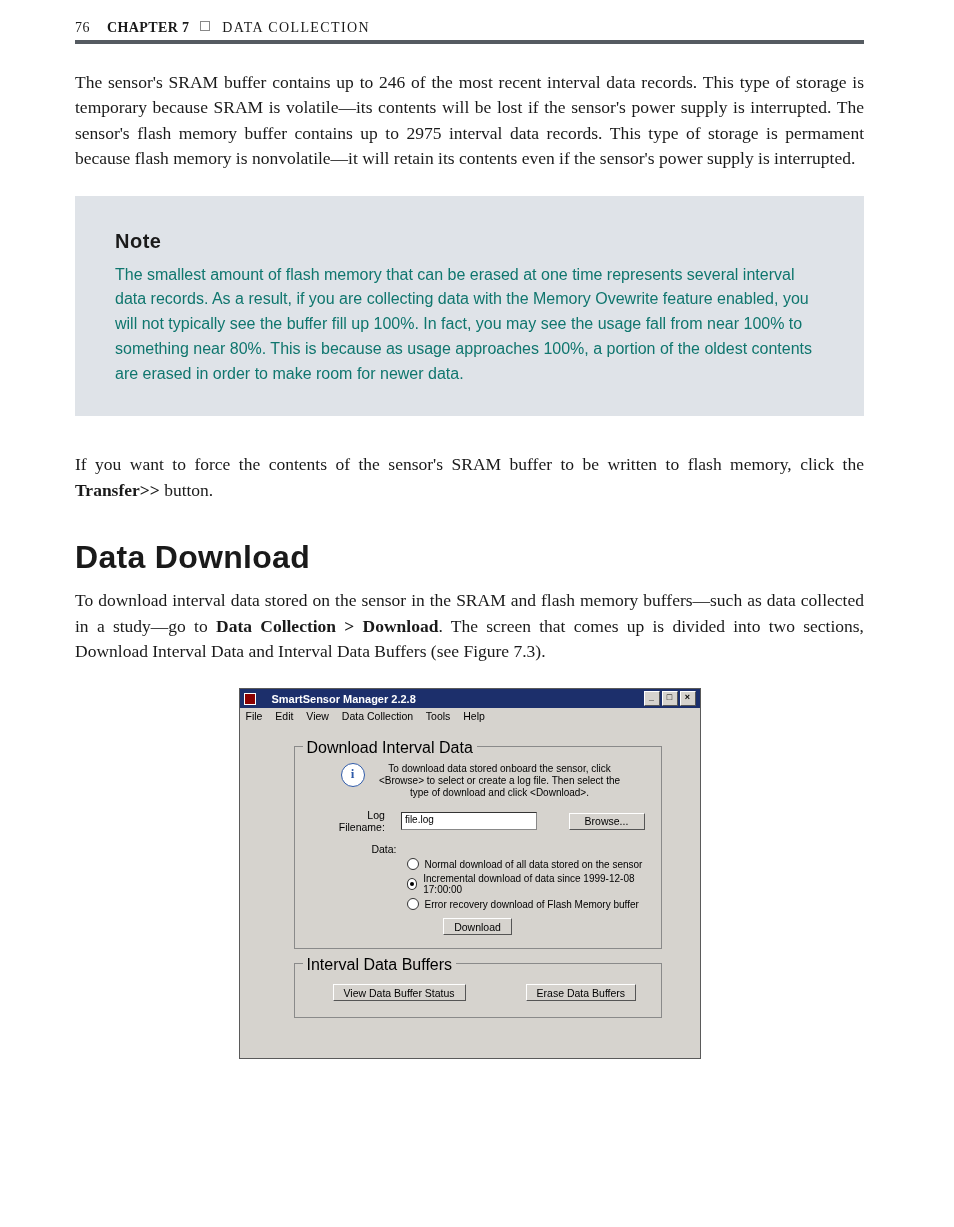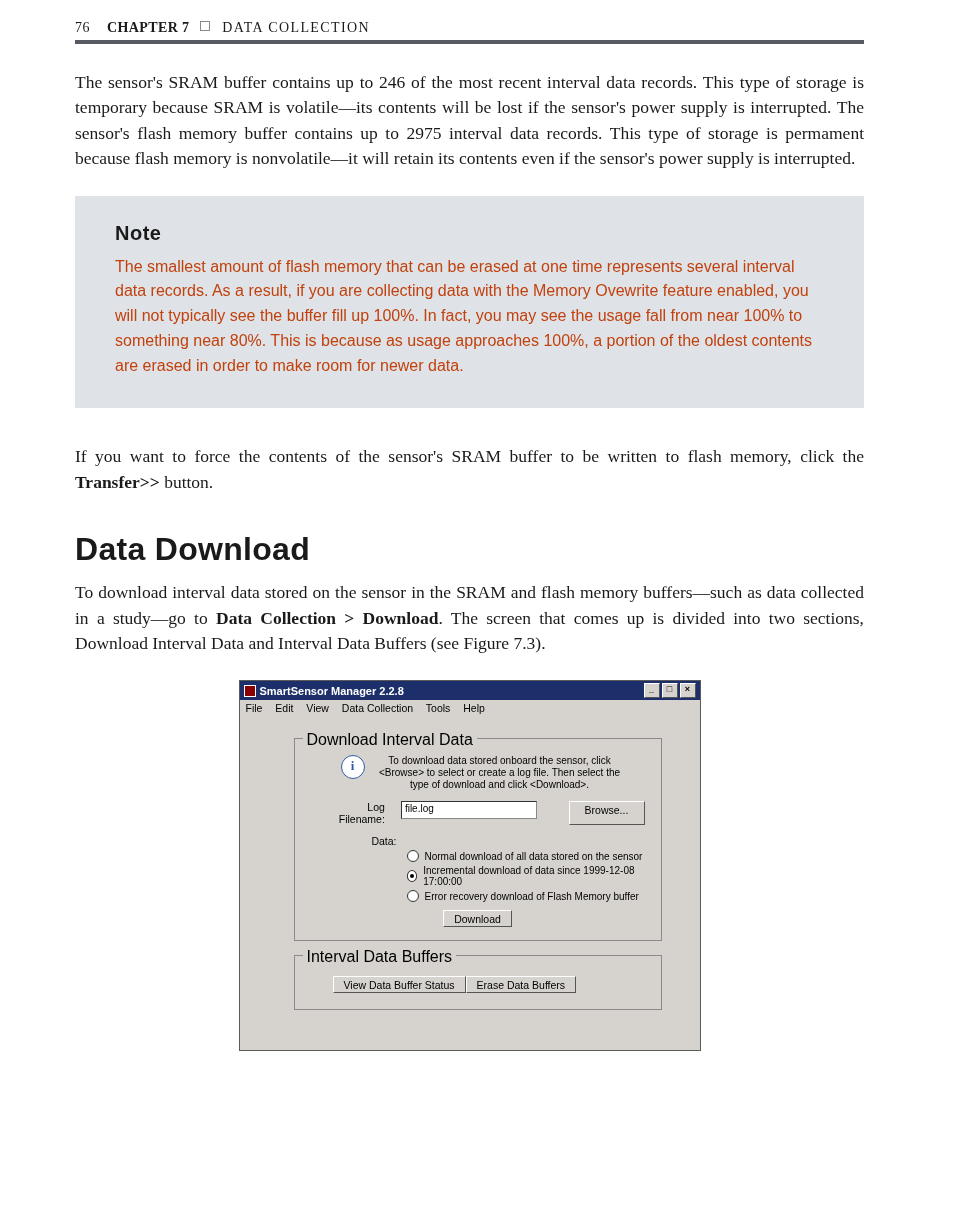--- a/index.html
+++ b/index.html
@@ -35,35 +35,35 @@
 .chapter-rest { font-weight: 400; letter-spacing: 1.4px;}
 .body-para {
   font-size: 17.5px;
   line-height: 1.45;
   text-align: justify;
   margin: 0 0 24px 0;
 }
 .body-para .tb { font-weight: bold; }
 .note-box {
   background: #DFE3E8;
-  padding: 26px 40px 30px 40px;
+  padding: 34px 40px 30px 40px;
   margin: 18px 0 36px 0;
 }
 .note-title {
   font-family: Arial, Helvetica, sans-serif;
   font-weight: 800;
   font-size: 20px;
   margin-bottom: 10px;
   letter-spacing: 0.5px;
 }
 .note-body {
   font-family: Arial, Helvetica, sans-serif;
   font-size: 16px;
   line-height: 1.55;
-  color: #c2410c;
+  color: #0f766e;
 }
 .section-heading {
   font-family: Arial, Helvetica, sans-serif;
   font-weight: 900;
   font-size: 32px;
   margin: 36px 0 12px 0;
   letter-spacing: 0.3px;
 }
 
 .app-window {
@@ -78,21 +78,21 @@
 .titlebar {
   background: #1C2F6B;
   color: #fff;
   padding: 2px 4px;
   display: flex;
   align-items: center;
   justify-content: space-between;
   font-weight: bold;
   font-size: 11px;
 }
-.titlebar .left { display:flex; align-items:center; gap:4px;}
+.titlebar .left { display:flex; align-items:center; gap:16px;}
 .titlebar .app-icon {
   width:12px; height:12px; background:#8B0000; border:1px solid #fff; box-sizing:border-box;
 }
 .win-controls { display:flex; gap:2px;}
 .win-btn {
   width:14px; height:13px; background:#D6D3CE; border:1px solid #fff; border-right-color:#555; border-bottom-color:#555;
   font-size:9px; line-height:11px; text-align:center; color:#000;
 }
 .menubar {
   background:#D6D3CE;
@@ -117,35 +117,35 @@
   padding: 0 4px;
   font-size: 16px;
 }
 .info-row { display:flex; gap:10px; align-items:flex-start; margin:6px 0 10px 30px;}
 .info-icon {
   width:22px;height:22px;border-radius:50%;border:1.5px solid #2F5AA8; color:#2F5AA8;
   font-weight:bold; text-align:center; line-height:20px; font-family:Georgia,serif; font-size:13px;
   background:#fff;
 }
 .info-text { font-size:10px; line-height:1.2; text-align:center; flex:1; padding-right:20px;}
-.field-row { display:flex; gap:16px; margin:8px 0 10px 8px;}
+.field-row { display:flex; align-items:center; gap:16px; margin:8px 0 10px 8px;}
 .label { width:78px; text-align:right; font-size:10.5px;}
 .textfield {
   border:1px inset #888; background:#fff; font-size:10px; padding:1px 3px;
   width:150px; height:14px;
 }
 .win-button {
   border:1px solid #555; border-top-color:#fff; border-left-color:#fff;
   background:#D6D3CE; font-size:10.5px; padding:1.5px 10px; min-width:54px; text-align:center;
 }
 .radio-row { display:flex; align-items:center; gap:6px; margin:3px 0 3px 96px; font-size:10px;}
 .radio { width:10px;height:10px;border-radius:50%;border:1px solid #333;background:#fff;display:inline-flex;align-items:center;justify-content:center;}
 .radio .dot{width:4px;height:4px;border-radius:50%;background:#000;}
 .dl-btn-row{ text-align:center; margin:10px 0 2px;}
-.buffer-row{ display:flex; margin:10px 0 2px 22px;}
+.buffer-row{ display:flex; gap:60px; margin:10px 0 2px 22px;}
 .figure-caption{
   font-family: Arial, Helvetica, sans-serif;
   font-weight:800;
   font-size:14px;
   text-align:center;
   margin-top:10px;
 }
 </style>
 </head>
 <body>

